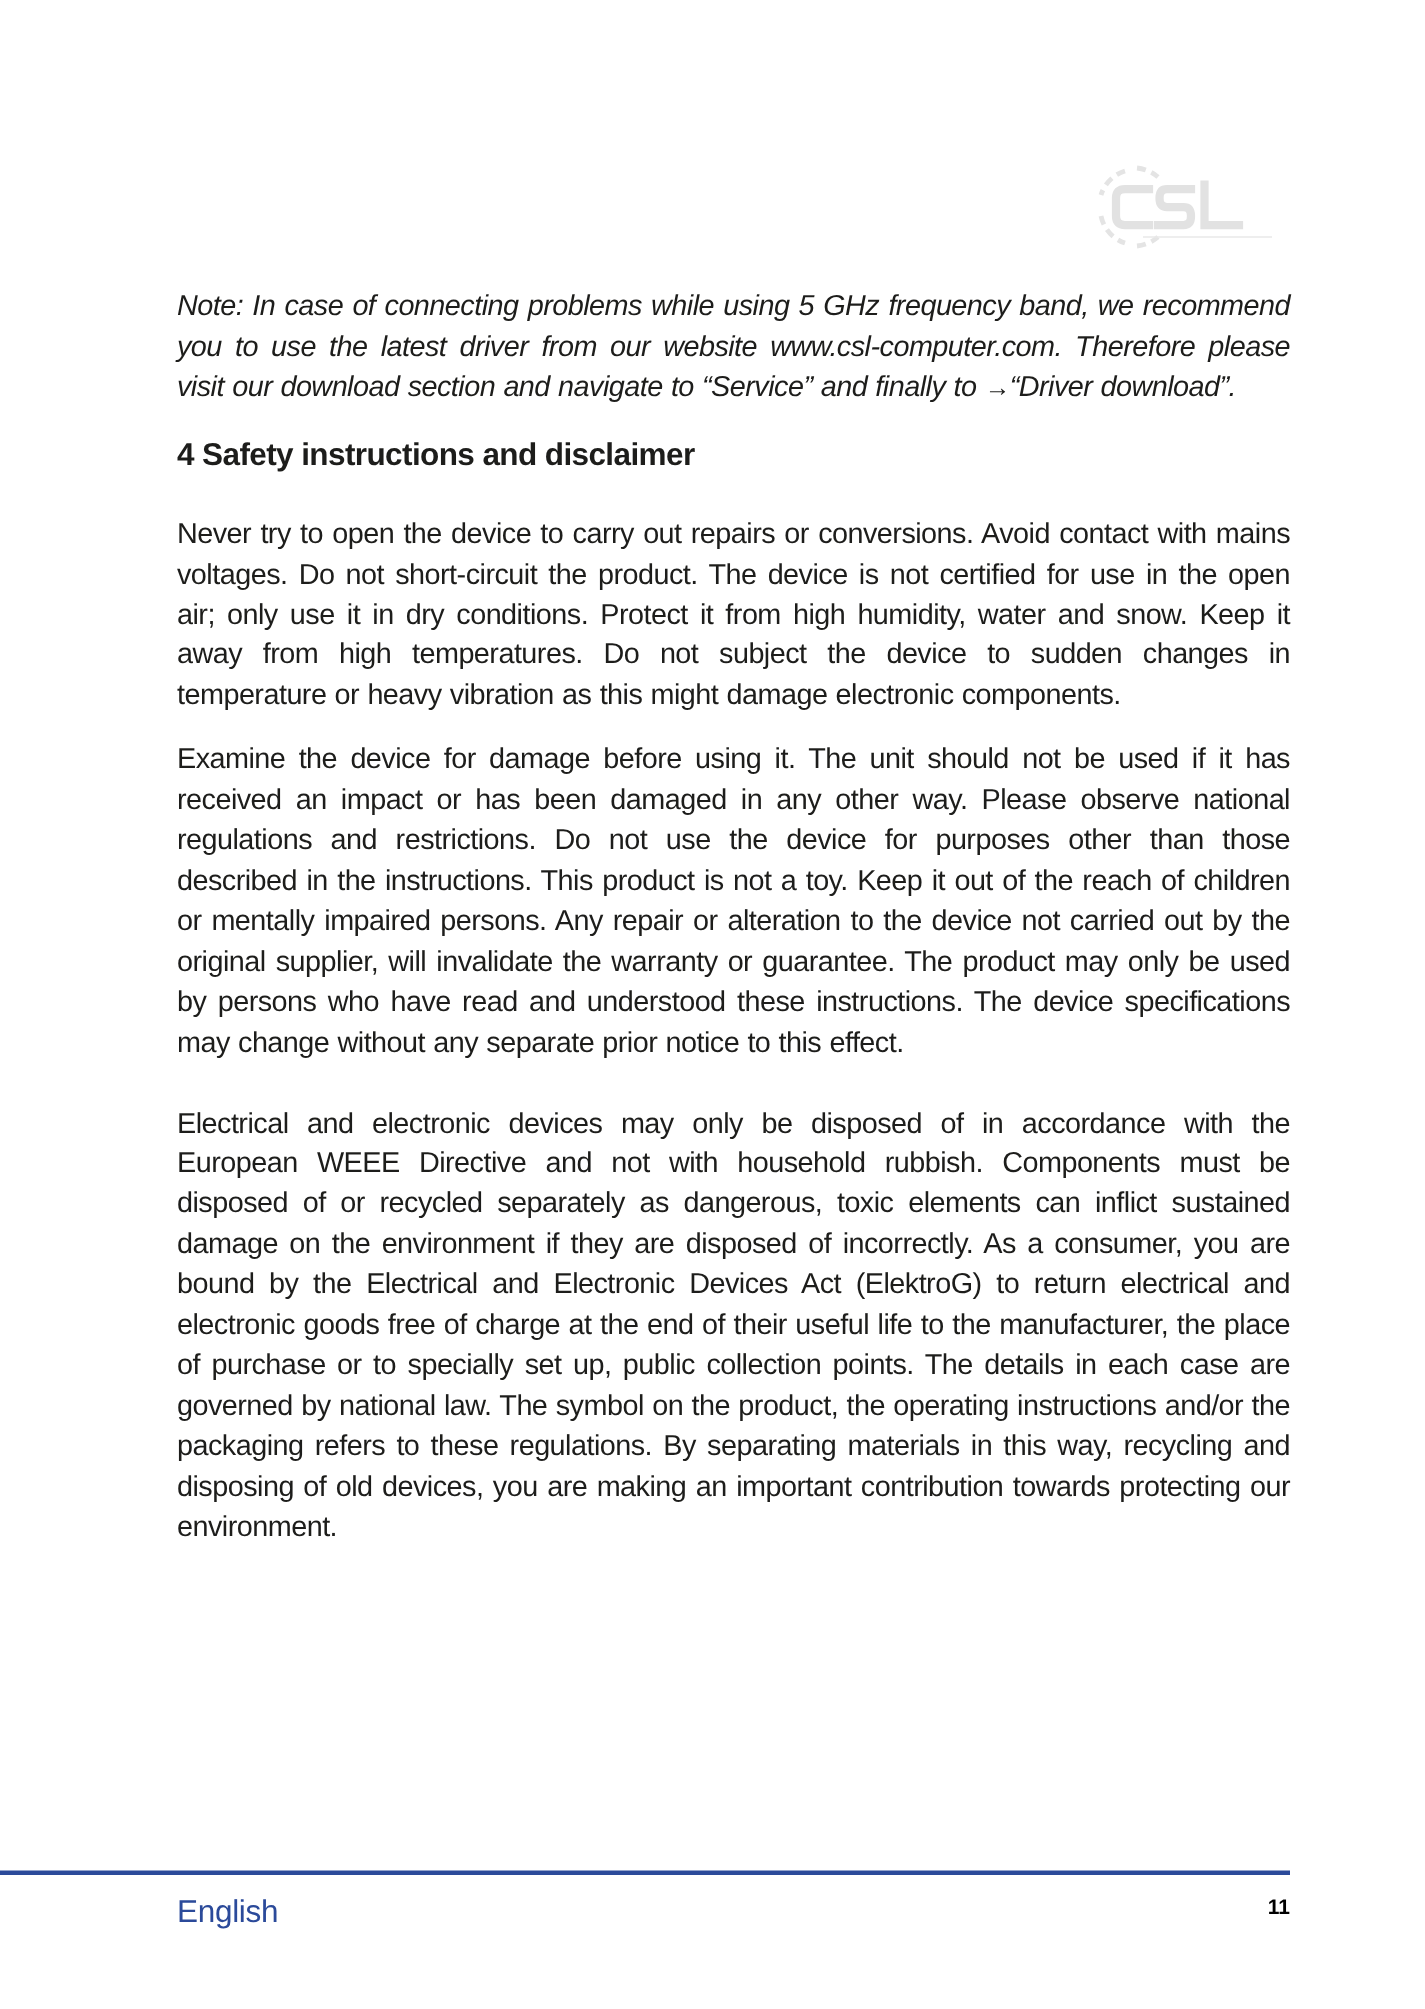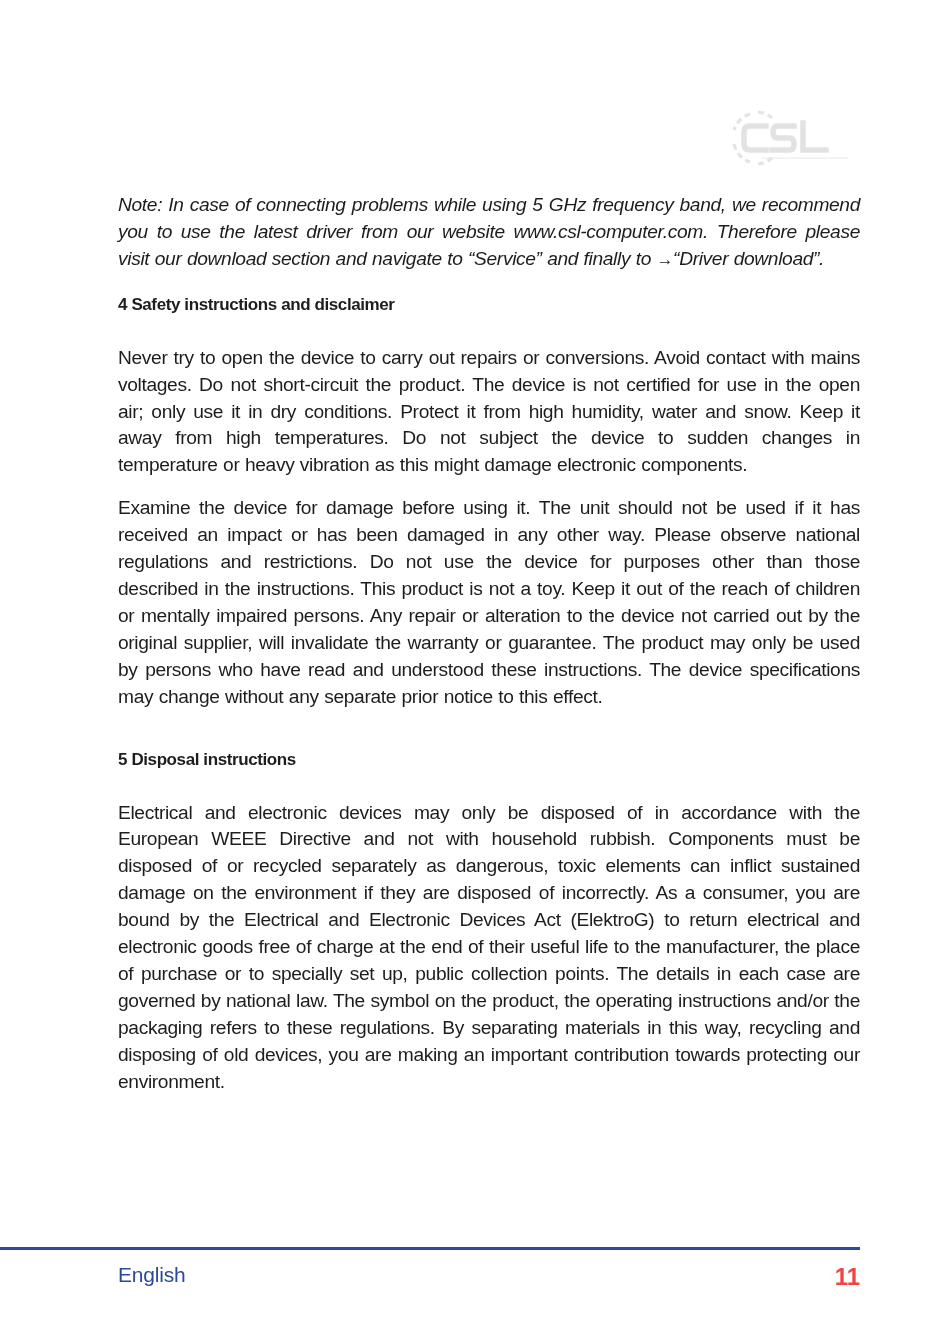--- a/index.html
+++ b/index.html
@@ -33,21 +33,21 @@
       line-height: 26.9px;
       text-align: justify;
       margin: 0;
       letter-spacing: -0.35px;
       word-spacing: 0.5px;
     }
     .note {
       font-style: italic;
     }
     .heading {
-      font-size: 17px;
+      font-size: 21px;
       font-weight: bold;
       line-height: 26px;
       margin: 0;
       letter-spacing: -0.4px;
     }
     .arrow {
       font-style: normal;
       font-size: 17px;
     }
     .footer-line {
@@ -64,23 +64,23 @@
       top: 1263px;
       font-size: 21px;
       color: #2b4a9a;
       letter-spacing: -0.2px;
       text-align: center;
     }
     .footer-page {
       position: absolute;
       right: 90px;
       top: 1263px;
-      font-size: 24px;
+      font-size: 14px;
       font-weight: bold;
-      color: #ef4444;
+      color: #000000;
     }
   </style>
 </head>
 <body>
 
 <svg class="logo" viewBox="0 0 126 60" xmlns="http://www.w3.org/2000/svg">
   <g fill="none" stroke="#e4e4e4" stroke-width="3.2">
     <path d="M22 6 A24 24 0 0 0 6 22" stroke-dasharray="6 4"></path>
     <path d="M6 36 A24 24 0 0 0 22 54" stroke-dasharray="6 4"></path>
     <path d="M30 4 A26 26 0 0 1 44 10" stroke-dasharray="6 4"></path>
@@ -97,21 +97,20 @@
 <div class="content">
 
   <p class="para note"><span>Note: In case of connecting problems while using 5 GHz frequency band, we recommend you to use the latest driver from our website www.csl-computer.com. Therefore please visit our download section and navigate to “Service” and finally to </span><span class="arrow">→</span><span>“Driver download”.</span></p>
 
   <h2 class="heading" style="margin-top:18px;">4 Safety instructions and disclaimer</h2>
 
   <p class="para" style="margin-top:27px;">Never try to open the device to carry out repairs or conversions. Avoid contact with mains voltages. Do not short-circuit the product. The device is not certified for use in the open air; only use it in dry conditions. Protect it from high humidity, water and snow. Keep it away from high temperatures. Do not subject the device to sudden changes in temperature or heavy vibration as this might damage electronic components.</p>
 
   <p class="para" style="margin-top:16px;">Examine the device for damage before using it. The unit should not be used if it has received an impact or has been damaged in any other way. Please observe national regulations and restrictions. Do not use the device for purposes other than those described in the instructions. This product is not a toy. Keep it out of the reach of children or mentally impaired persons. Any repair or alteration to the device not carried out by the original supplier, will invalidate the warranty or guarantee. The product may only be used by persons who have read and understood these instructions. The device specifications may change without any separate prior notice to this effect.</p>
 
-  <h2 class="heading" style="margin-top:36px;">5 Disposal instructions</h2>
 
   <p class="para" style="margin-top:27px;">Electrical and electronic devices may only be disposed of in accordance with the European WEEE Directive and not with household rubbish. Components must be disposed of or recycled separately as dangerous, toxic elements can inflict sustained damage on the environment if they are disposed of incorrectly. As a consumer, you are bound by the Electrical and Electronic Devices Act (ElektroG) to return electrical and electronic goods free of charge at the end of their useful life to the manufacturer, the place of purchase or to specially set up, public collection points. The details in each case are governed by national law. The symbol on the product, the operating instructions and/or the packaging refers to these regulations. By separating materials in this way, recycling and disposing of old devices, you are making an important contribution towards protecting our environment.</p>
 
 </div>
 
 <div class="footer-line"></div>
 <div class="footer-lang">English</div>
 <div class="footer-page">11</div>
 
 </body></html>

